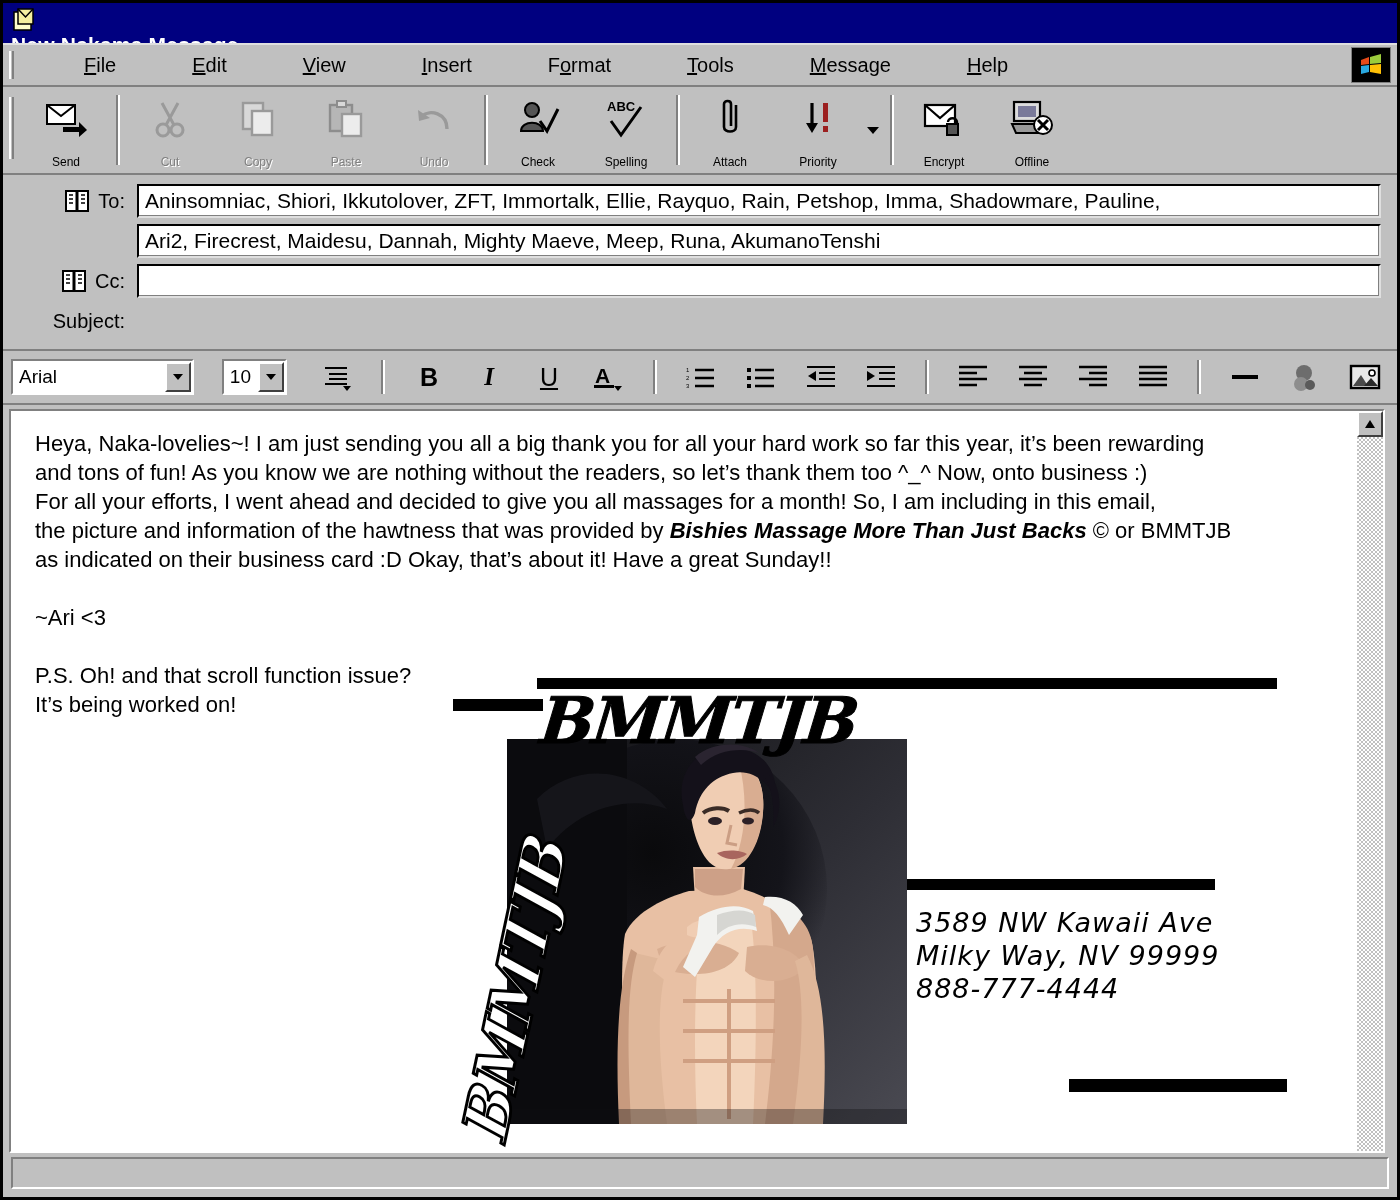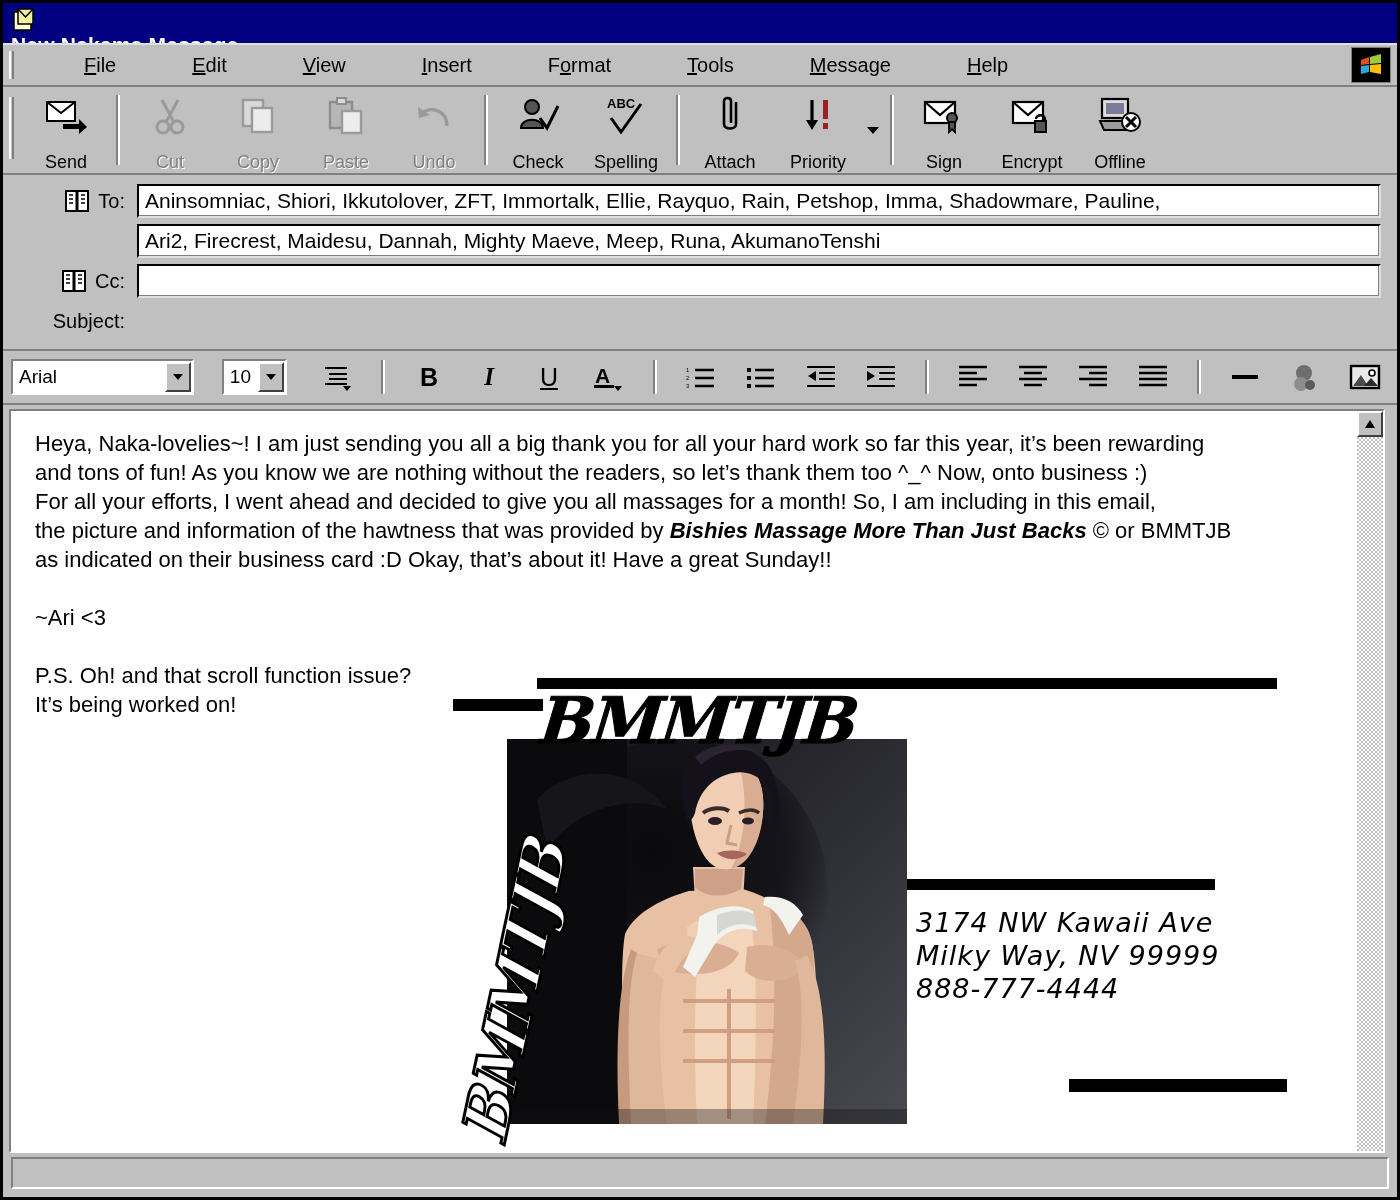--- a/index.html
+++ b/index.html
@@ -83,21 +83,21 @@
   .tgrip{
     width:5px;height:62px;margin:10px 8px 0 0;
     border-left:2px solid #ffffff;border-right:2px solid #808080;
     box-sizing:border-box;flex:none;
   }
   .tbtn{
     width:88px;display:flex;flex-direction:column;align-items:center;
     justify-content:center;gap:16px;box-sizing:border-box;padding-top:4px;
   }
   .tbtn .ico{height:44px;display:flex;align-items:flex-end;justify-content:center;}
-  .tbtn .lbl{font-size:18px;color:#000;white-space:nowrap;}
+  .tbtn .lbl{font-size:12px;color:#000;white-space:nowrap;}
   .tbtn.disabled .lbl{color:#808080;text-shadow:1px 1px 0 #ffffff;}
   .tsep{
     width:2px;margin:8px 6px;flex:none;
     border-left:2px solid #808080;border-right:2px solid #ffffff;
     box-sizing:border-box;
   }
   .tdrop{
     width:22px;display:flex;align-items:center;justify-content:center;
     font-size:11px;color:#000;
   }
@@ -403,31 +403,20 @@
     </div>
 
     <div class="tdrop">
       <svg width="14" height="10" viewBox="0 0 14 10">
           <path d="M1 2 L13 2 L7 9 Z" fill="#000"></path>
         </svg>
     </div>
 
     <div class="tsep"></div>
 
-    <div class="tbtn">
-      <div class="ico">
-        <svg width="46" height="40" viewBox="0 0 46 40">
-          <rect x="4" y="6" width="30" height="21" fill="#fff" stroke="#000" stroke-width="2.2"></rect>
-          <path d="M4 6 L19 19 L34 6" fill="none" stroke="#000" stroke-width="2.2"></path>
-          <circle cx="31" cy="22" r="5" fill="#555" stroke="#000" stroke-width="2"></circle>
-          <path d="M28 26 L28 36 L31 33 L34 36 L34 26 Z" fill="#555" stroke="#000" stroke-width="1.8"></path>
-        </svg>
-      </div>
-      <div class="lbl">Sign</div>
-    </div>
 
     <div class="tbtn">
       <div class="ico">
         <svg width="46" height="40" viewBox="0 0 46 40">
           <rect x="4" y="6" width="30" height="21" fill="#fff" stroke="#000" stroke-width="2.2"></rect>
           <path d="M4 6 L19 19 L34 6" fill="none" stroke="#000" stroke-width="2.2"></path>
           <path d="M27 23 C27 18 36 18 36 23 L36 26" fill="none" stroke="#000" stroke-width="2.4"></path>
           <rect x="26" y="25" width="11" height="11" fill="#555" stroke="#000" stroke-width="2"></rect>
         </svg>
       </div>
@@ -702,21 +691,21 @@
               <path d="M258 158 C276 156 290 164 296 176 L282 196 C274 178 266 168 256 166 Z" fill="#f2f2ef"></path>
 
               <rect x="0" y="370" width="400" height="15" fill="#0d0d11" opacity="0.35"></rect>
             </svg>
           </div>
 
           <div class="logo-script logo-main">BMMTJB</div>
           <div class="logo-script logo-rot">BMMTJB</div>
 
           <div class="addr">
-            <div>3174 NW Kawaii Ave</div>
+            <div>3589 NW Kawaii Ave</div>
             <div>Milky Way, NV 99999</div>
             <div>888-777-4444</div>
           </div>
         </div>
 
       </div>
 
       <div class="vscroll">
         <div class="sb-arrow">
           <svg width="12" height="10" viewBox="0 0 12 10">

